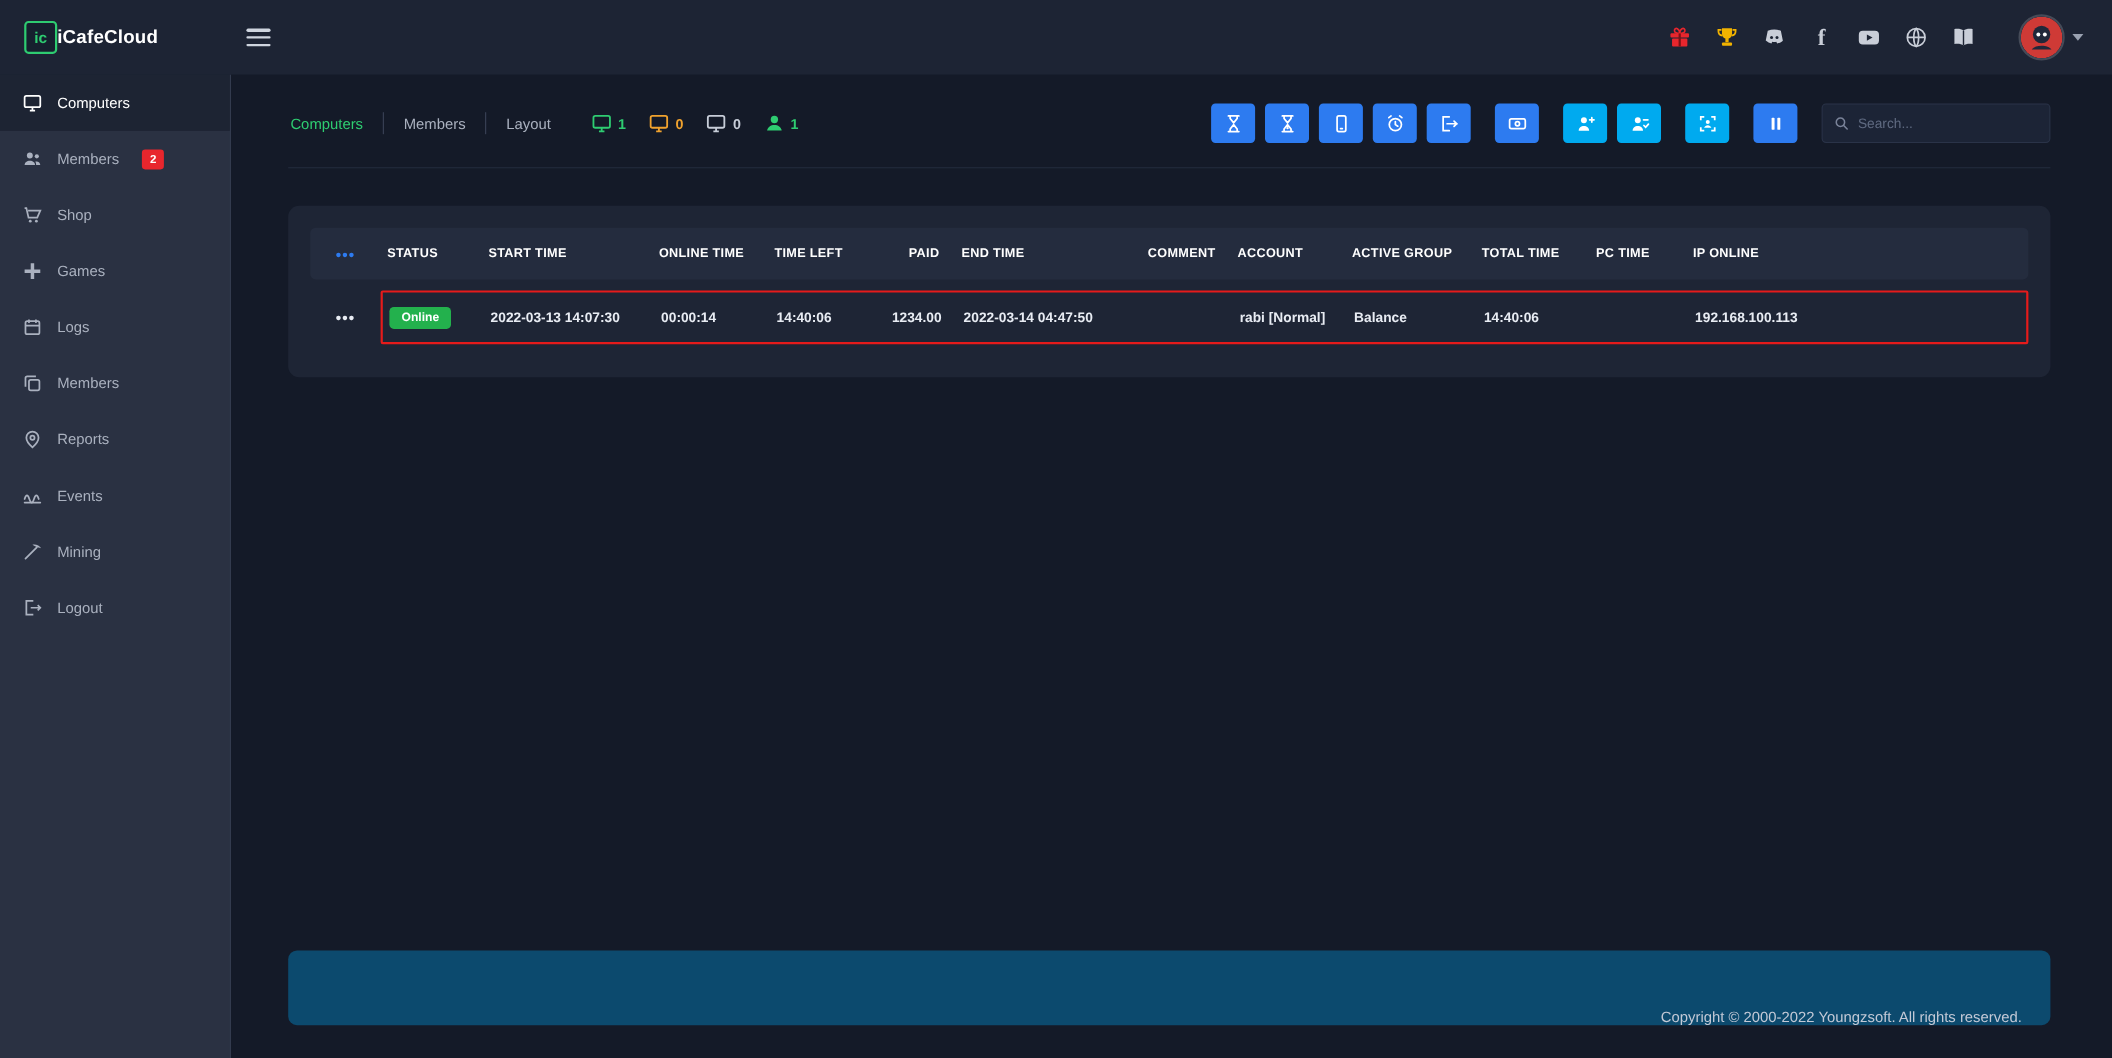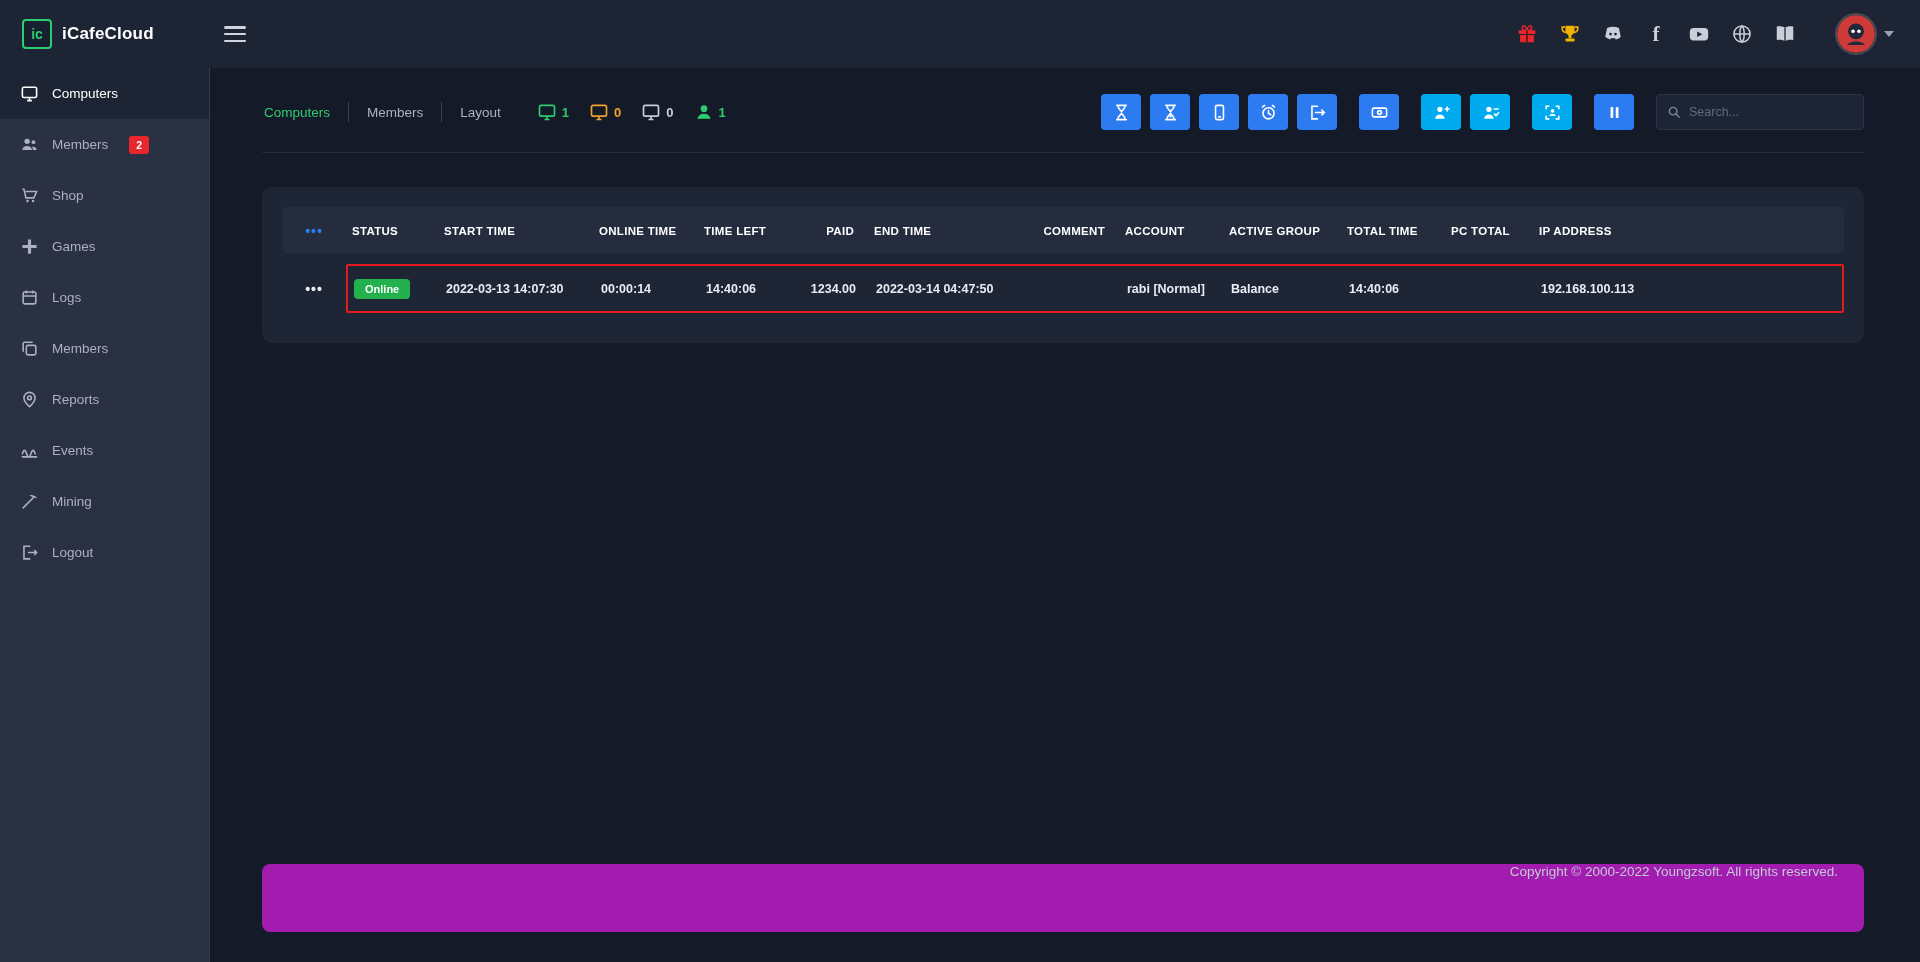--- a/index.html
+++ b/index.html
@@ -10,21 +10,21 @@
     color: #e8ecf3;
   }
   .app { display: grid; grid-template-columns: 210px 1fr; grid-template-rows: 68px 894px; width: 100%; height: 100%; }
 
   
   .topbar {
     grid-column: 1 / 3; grid-row: 1;
     background: #1d2434; display: flex; align-items: center;
     padding-right: 26px;
   }
-  .brand-area { width: 210px; display: flex; align-items: center; gap: 10px; padding-left: 22px; flex: 0 0 auto; }
+  .brand-area { width: 210px; display: flex; align-items: center; padding-left: 22px; flex: 0 0 auto; }
   .logo-box {
     width: 30px; height: 30px; border: 2px solid #2ecc71; border-radius: 4px;
     display: flex; align-items: center; justify-content: center;
     color: #2ecc71; font-weight: bold; font-size: 14px; background: #16202e;
   }
   .brand-name { color: #ffffff; font-weight: bold; font-size: 17px; letter-spacing: .2px; }
   .hamburger { margin-left: 14px; width: 26px; height: 20px; display: flex; flex-direction: column; justify-content: space-between; cursor: pointer; padding: 2px 0; }
   .hamburger span { display: block; width: 22px; height: 2.5px; background: #cfd5df; border-radius: 2px; }
   .topbar-spacer { flex: 1; }
   .top-icons { display: flex; align-items: center; gap: 19px; }
@@ -109,22 +109,22 @@
   .col-group { width: 88px; }
   .col-ip { flex: 1; }
   .dots { font-size: 14px; letter-spacing: 1px; line-height: 8px; cursor: pointer; }
   .dots-blue { color: #2d7bf0; }
   .dots-white { color: #e8ecf3; }
   .checkbox { width: 15px; height: 15px; border: 1.5px solid #97a0b3; border-radius: 3px; background: transparent; cursor: pointer; flex: 0 0 auto; }
   .badge-online { background: #23b14d; color: #fff; font-size: 11px; font-weight: bold; padding: 4px 11px; border-radius: 4px; }
 
   
   .footer {
-    margin-top: auto; height: 68px; background: #a21caf; border-radius: 8px;
-    display: flex; align-items: flex-start; justify-content: flex-end; padding-right: 26px;
+    margin-top: auto; height: 68px; background: #0c4a6e; border-radius: 8px;
+    display: flex; align-items: flex-end; justify-content: flex-end; padding-right: 26px;
     color: #c3c9d6; font-size: 13.5px;
   }
 </style>
 </head>
 <body>
 
 <div class="app">
 
   <header class="topbar">
     <div class="brand-area">
@@ -397,22 +397,22 @@
           <div class="td col-status">STATUS</div>
           <div class="td col-start">START TIME</div>
           <div class="td col-online">ONLINE TIME</div>
           <div class="td col-timeleft">TIME LEFT</div>
           <div class="td col-paid">PAID</div>
           <div class="td col-end">END TIME</div>
           <div class="td col-comment">COMMENT</div>
           <div class="td col-account">ACCOUNT</div>
           <div class="td col-offer">ACTIVE GROUP</div>
           <div class="td col-total">TOTAL TIME</div>
-          <div class="td col-group">PC TOTAL</div>
-          <div class="td col-ip">IP ADDRESS</div>
+          <div class="td col-group">PC TIME</div>
+          <div class="td col-ip">IP ONLINE</div>
         </div>
       </div>
 
       <div class="tr trow">
         <div class="td col-actions">
             <span class="dots dots-white">•••</span>
           </div>
         <div class="row-region selected">
           <div class="td col-status">
               <span class="badge-online">Online</span>

